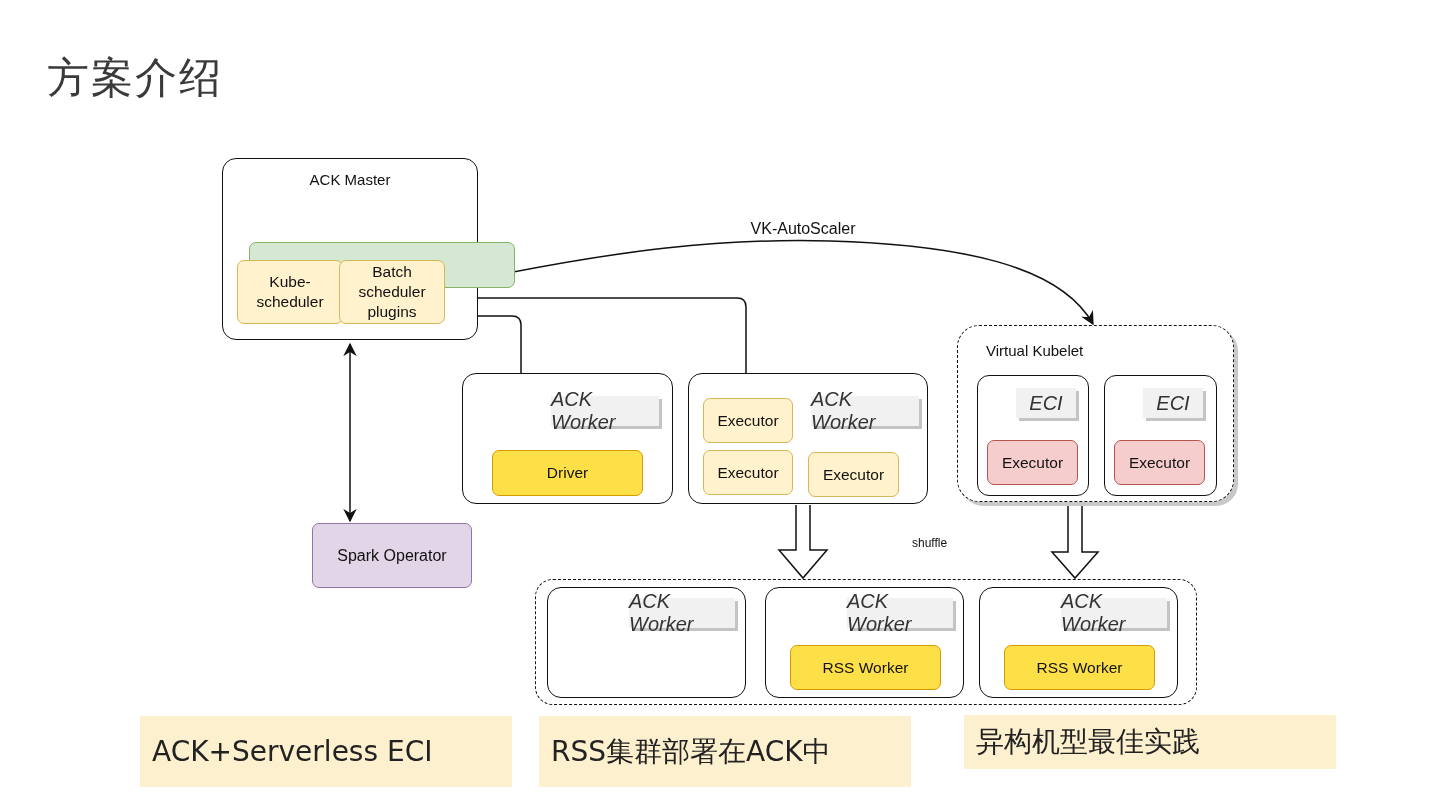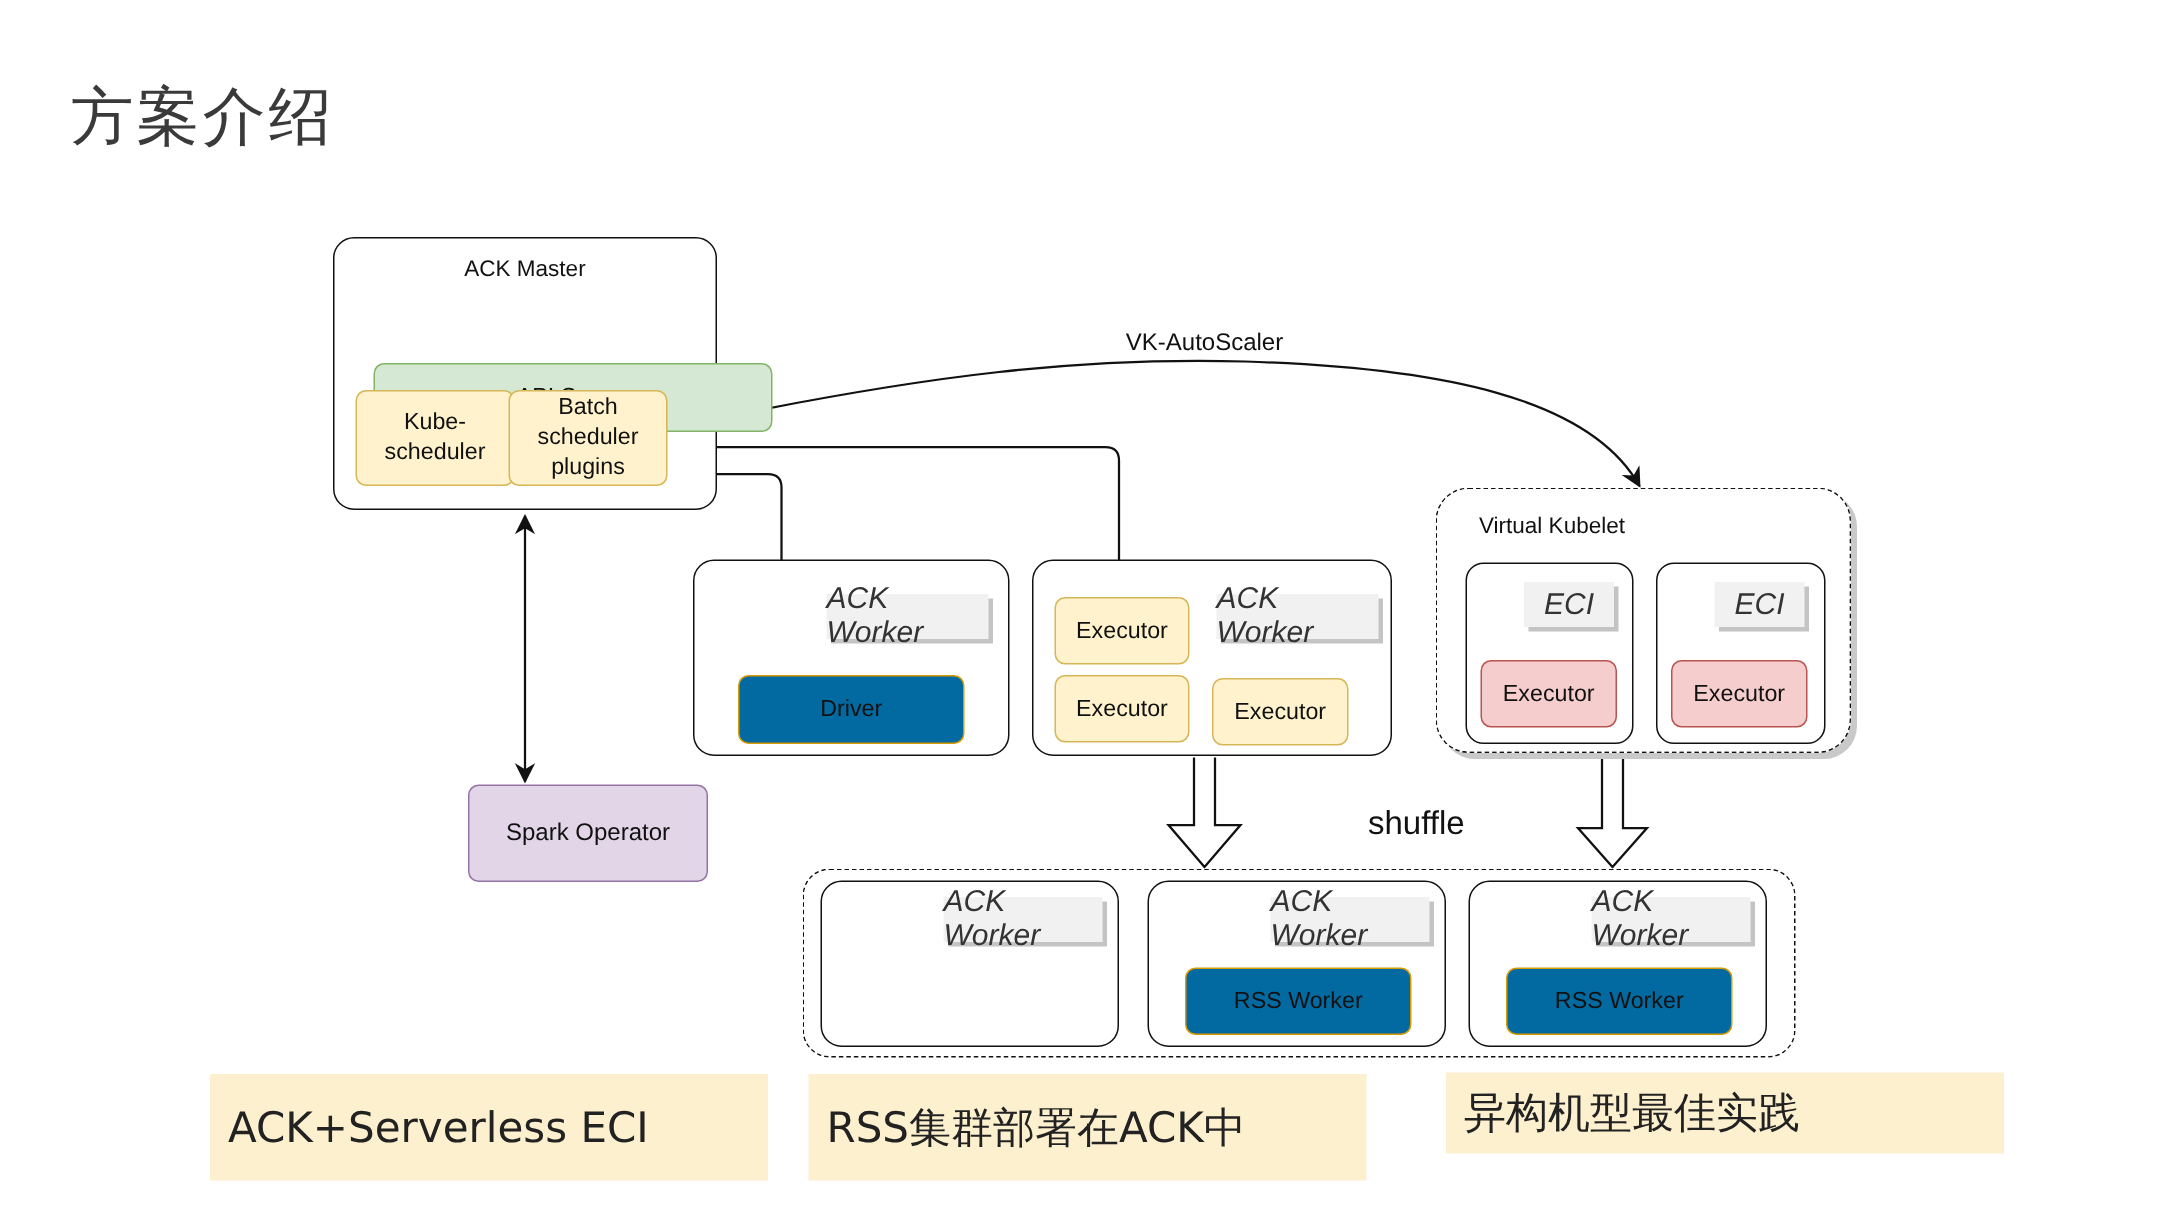--- a/index.html
+++ b/index.html
@@ -6,21 +6,21 @@
   body{width:1440px;height:810px;position:relative;overflow:hidden;font-family:"Liberation Sans","DejaVu Sans",sans-serif;color:#111;}
   .abs{position:absolute;box-sizing:border-box;}
   .title{left:47px;top:50px;font-size:42px;color:#3a3a3a;font-family:"DejaVu Sans",sans-serif;letter-spacing:2px;}
   .box{border:1.5px solid #111;border-radius:14px;background:#fff;}
   .dashed{border:1.5px dashed #111;border-radius:22px;background:#fff;}
   .shadow{box-shadow:4px 4px 0 #c9c9c9;}
   .lbl{font-size:15px;text-align:center;}
   .node{border-radius:7px;display:flex;align-items:center;justify-content:center;text-align:center;font-size:15.5px;line-height:20px;}
   .green{background:#d5e8d4;border:1.2px solid #82b366;}
   .yellow{background:#fff2cc;border:1.2px solid #d6b656;}
-  .orange{background:#0369a1;border:1.2px solid #d79b00;text-align:center;}
+  .orange{background:#fde047;border:1.2px solid #d79b00;text-align:center;}
   .red{background:#f6cdcd;border:1.2px solid #b85450;}
   .purple{background:#e1d5e7;border:1.2px solid #9673a6;}
   .tag{background:#f1f1f1;box-shadow:3px 3px 0 #c4c4c4;font-style:italic;font-size:20px;color:#333;display:flex;align-items:center;justify-content:center;}
   .foot{background:#fdf0cf;font-size:28px;display:flex;align-items:center;padding-left:12px;color:#222;font-family:"DejaVu Sans",sans-serif;}
   svg.wires{position:absolute;left:0;top:0;pointer-events:none;}
 </style>
 </head>
 <body>
 
 <div class="abs title">方案介绍</div>
@@ -75,21 +75,21 @@
   <div class="abs box" style="left:19px;top:49px;width:112px;height:121px;border-radius:12px;">
     <div class="abs tag" style="left:38px;top:12px;width:60px;height:30px;">ECI</div>
     <div class="abs node red" style="left:9px;top:64px;width:91px;height:45px;">Executor</div>
   </div>
   <div class="abs box" style="left:146px;top:49px;width:113px;height:121px;border-radius:12px;">
     <div class="abs tag" style="left:38px;top:12px;width:60px;height:30px;">ECI</div>
     <div class="abs node red" style="left:9px;top:64px;width:91px;height:45px;">Executor</div>
   </div>
 </div>
 
-<div class="abs" style="left:912px;top:536px;font-size:22px;">shuffle</div>
+<div class="abs" style="left:912px;top:536px;font-size:12px;">shuffle</div>
 
 <div class="abs dashed" style="left:535px;top:579px;width:662px;height:126px;border-radius:18px;">
   <div class="abs box" style="left:11px;top:7px;width:199px;height:111px;">
     <div class="abs tag" style="left:81px;top:10px;width:106px;height:30px;">ACK Worker</div>
   </div>
   <div class="abs box" style="left:229px;top:7px;width:199px;height:111px;">
     <div class="abs tag" style="left:81px;top:10px;width:106px;height:30px;">ACK Worker</div>
     <div class="abs node orange" style="left:24px;top:57px;width:151px;height:45px;">RSS Worker</div>
   </div>
   <div class="abs box" style="left:443px;top:7px;width:199px;height:111px;">

